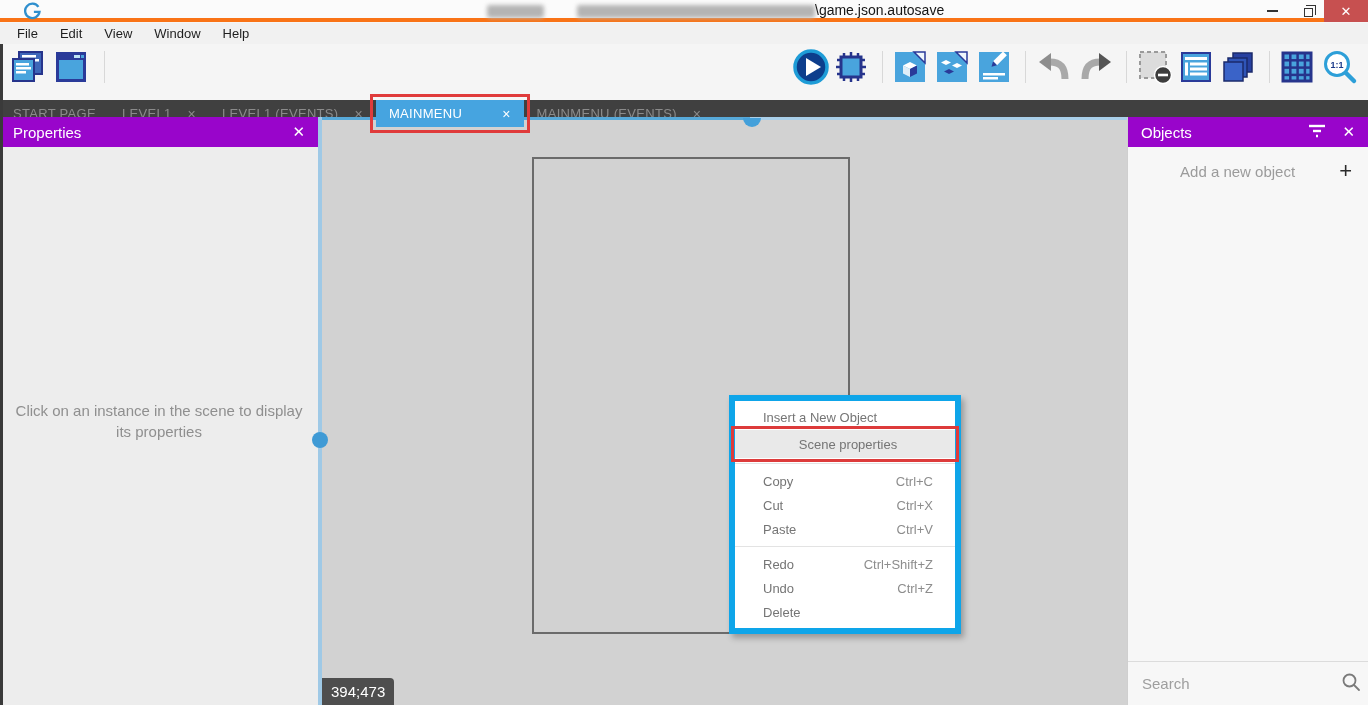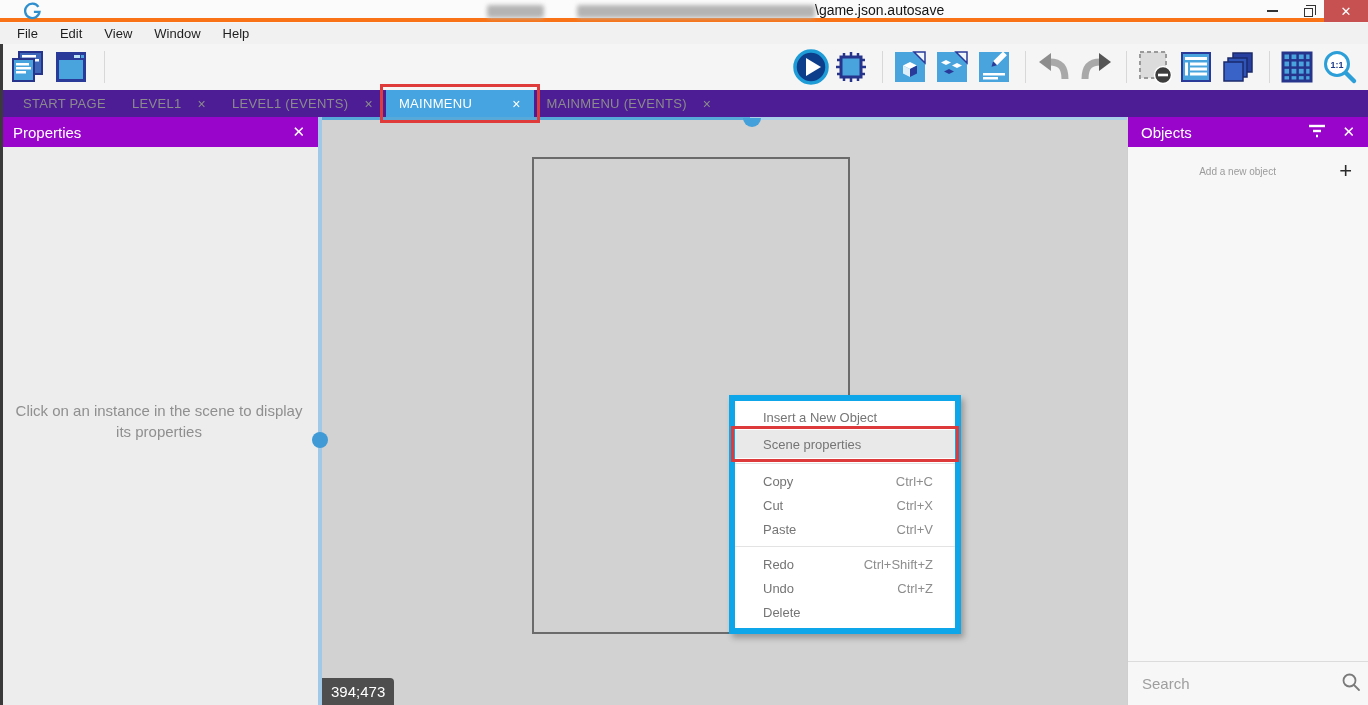--- a/index.html
+++ b/index.html
@@ -27,36 +27,36 @@
 
   
   .toolbar { position:absolute; left:0; top:44px; width:1368px; height:46px; background:#f5f5f5; display:flex; align-items:center; }
   .tb-left { display:flex; align-items:center; gap:6px; margin-left:10px; }
   .tb-spacer { flex:1; }
   .tb-right { display:flex; align-items:center; gap:4px; margin-right:8px; }
   .ticon { width:38px; height:38px; display:flex; align-items:center; justify-content:flex-start; }
   .sep-v { width:1px; height:32px; background:#d8d8d8; margin:0 6px; }
 
   
-  .tabbar { position:absolute; left:0; top:90px; width:1368px; height:27px; background:#4c1d95; display:flex; align-items:stretch; padding-left:10px; }
+  .tabbar { position:absolute; left:0; top:100px; width:1368px; height:27px; background:#404040; display:flex; align-items:stretch; }
   .tab { display:flex; align-items:center; padding:0 13px; font-size:13px; color:#8b8b8b; letter-spacing:.3px; white-space:nowrap; }
   .tab .tab-close { margin-left:16px; font-size:14px; color:#8b8b8b; }
   .tab.active { background:#46a4e0; color:#fff; outline:3px solid #e03b3b; outline-offset:3px; position:relative; z-index:30;gap:24px; }
   .tab.active .tab-close { color:#fff; }
 
   
   .panel-left { position:absolute; left:0; top:117px; width:318px; height:654px; background:#ededed; }
   .panel-right { position:absolute; right:0; top:117px; width:241px; height:588px; background:#f7f7f7; border-left:1px solid #cfcfcf; }
   .panel-header { height:30px; background:#9905cb; color:#fff; display:flex; align-items:center; padding:0 13px; font-size:15px; }
   .panel-header .spacer { flex:1; }
   .header-x { font-size:15px; color:#fff; margin-left:16px; cursor:default; }
   .left-msg { position:absolute; left:9px; top:283px; width:300px; text-align:center; color:#8f8f8f; font-size:15px; line-height:21px; }
 
   .add-row { display:flex; align-items:center; height:36px; margin-top:6px; padding:0 16px; }
-  .add-label { flex:1; text-align:center; color:#9b9b9b; font-size:10px; }
+  .add-label { flex:1; text-align:center; color:#9b9b9b; font-size:15px; }
   .plus-glyph { font-size:22px; color:#2b2b2b; font-weight:400; margin-left:8px; }
   .search-row { position:absolute; left:0; bottom:0; width:100%; height:44px; border-top:1px solid #dcdcdc; display:flex; align-items:center; padding:13px 14px; background:#f7f7f7; }
   .search-input { flex:1; border:none; background:transparent; outline:none; font-size:15px; color:#555; font-family:"Liberation Sans",sans-serif; }
   .search-input::placeholder { color:#9e9e9e; }
 
   
   .splitter { position:absolute; left:318px; top:117px; width:4px; height:588px; background:#9fc9e6; }
   .splitter-handle { position:absolute; left:312px; top:432px; width:16px; height:16px; border-radius:50%; background:#3f9ad5; z-index:10; }
 
   
@@ -66,21 +66,21 @@
   .topline-handle { position:absolute; left:743px; top:118px; width:18px; height:9px; border-radius:0 0 9px 9px; background:#44a0da; z-index:6; }
   .scene-rect { position:absolute; left:210px; top:40px; width:318px; height:477px; border:2px solid #6b6b6b; }
   .coord-badge { position:absolute; left:0; bottom:0; height:27px; background:#4e4e4e; color:#fff; font-size:15px; line-height:27px; padding:0 9px; border-top-right-radius:4px; }
 
   
   .context-menu { position:absolute; left:729px; top:395px; width:232px; background:#fff; border:6px solid #0ea5e9; box-shadow:3px 4px 6px rgba(0,0,0,.28); z-index:40; padding:3px 0 4px 0; }
   .cm-item { height:24px; display:flex; align-items:center; padding:0 22px 0 28px; font-size:13px; color:#757575; }
   .cm-item .cm-label { flex:1; }
   .cm-item .cm-shortcut { color:#8d8d8d; }
   .cm-item.tall { height:26px; }
-  .cm-item.highlighted { height:28px; background:#e9e9e9; outline:3px solid #dd3b3b; outline-offset:1px; position:relative; z-index:41; }
+  .cm-item.highlighted { height:28px; background:#e9e9e9; outline:3px solid #dd3b3b; outline-offset:1px; position:relative; z-index:41;text-align:center; }
   .cm-sep { height:1px; background:#e3e3e3; margin:5px 0; }
 
   
   .left-dark-strip { position:absolute; left:0; top:44px; width:3px; height:661px; background:#3a3a3a; z-index:50; }
 </style>
 </head>
 <body>
 
 <div id="app">
 

